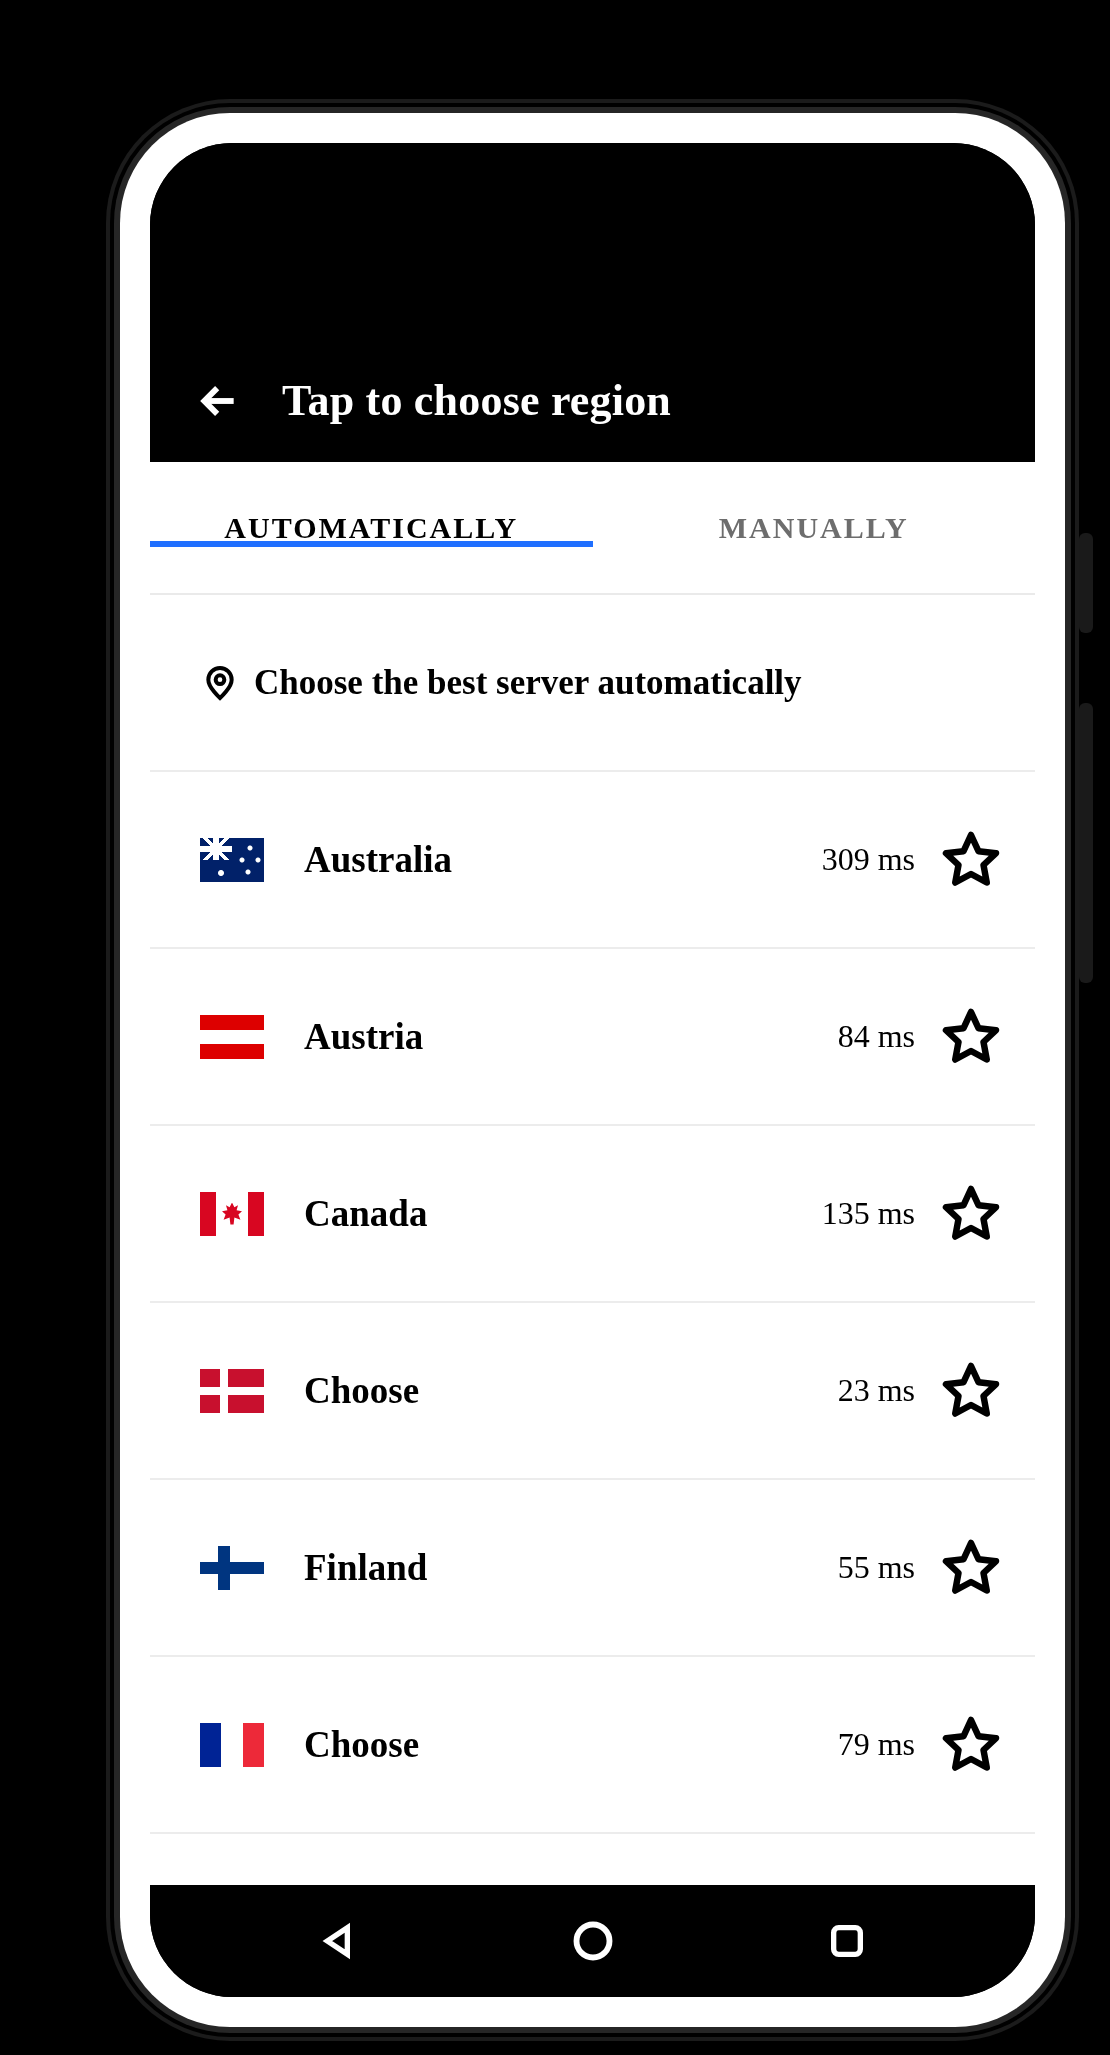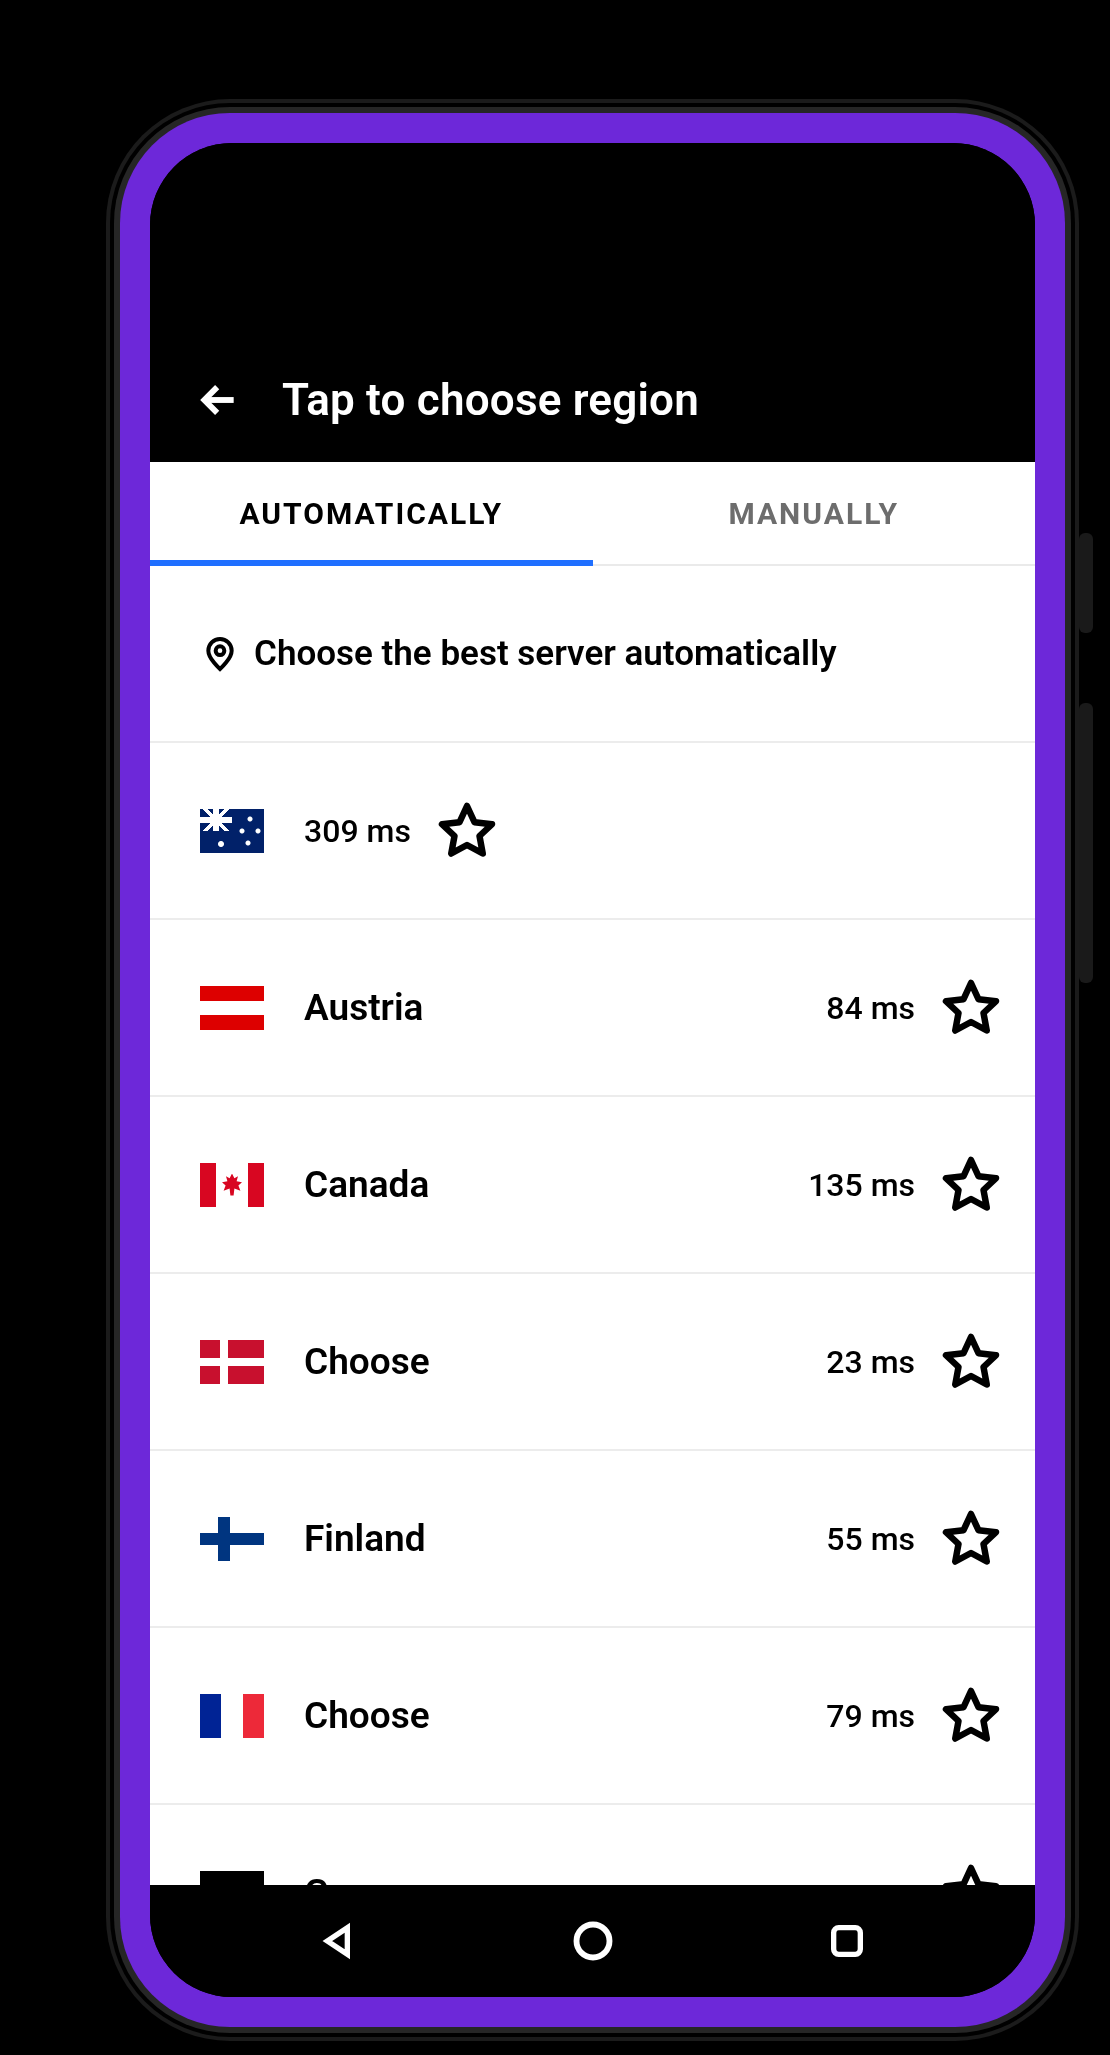--- a/index.html
+++ b/index.html
@@ -12,25 +12,26 @@
   }
 
   
   .phone {
     position: absolute;
     left: 120px;
     top: 113px;
     width: 945px;
     height: 1914px;
     border-radius: 110px;
-    background: #6d28d9;
+    background: #ffffff;
     box-shadow:
       0 0 0 6px #262626,
       0 0 0 10px #000,
       0 0 0 14px #1b1b1b;
+    font-family: Liberation Serif, serif;
   }
   .side-button {
     position: absolute;
     right: -28px;
     width: 14px;
     background: #1a1a1a;
     border-radius: 6px;
   }
   .side-button.b1 { top: 420px; height: 100px; }
   .side-button.b2 { top: 590px; height: 280px; }
@@ -91,22 +92,23 @@
     top: 319px;
     bottom: 112px;
     background: #fff;
     color: #000;
     overflow: hidden;
   }
 
   
   .tabs {
     display: flex;
-    height: 104px;
+    height: 133px;
     border-bottom: 2px solid #eaeaea;
+    align-items: center;
   }
   .tab {
     flex: 1;
     display: flex;
     align-items: center;
     justify-content: center;
     font-size: 30px;
     font-weight: 700;
     letter-spacing: 2px;
     color: #6d6d6d;
@@ -238,20 +240,21 @@
           <path d="M12 21s-7-6.2-7-11a7 7 0 0 1 14 0c0 4.8-7 11-7 11z"></path>
           <circle cx="12" cy="10" r="2.6"></circle>
         </svg>
         <div class="auto-label">Choose the best server automatically</div>
       </div>
 
       <div class="list">
 
         <div class="row">
           <div class="flag flag-au"></div>
+          <div class="cname">Australia</div>
           <div class="ping">309 ms</div>
           <div class="star">
             <svg viewBox="0 0 24 24">
                 <polygon points="12,2 15,8.5 22,9.3 17,14 18.3,21 12,17.6 5.7,21 7,14 2,9.3 9,8.5"></polygon>
               </svg>
           </div>
         </div>
 
         <div class="row">
           <div class="flag flag-at"></div>

